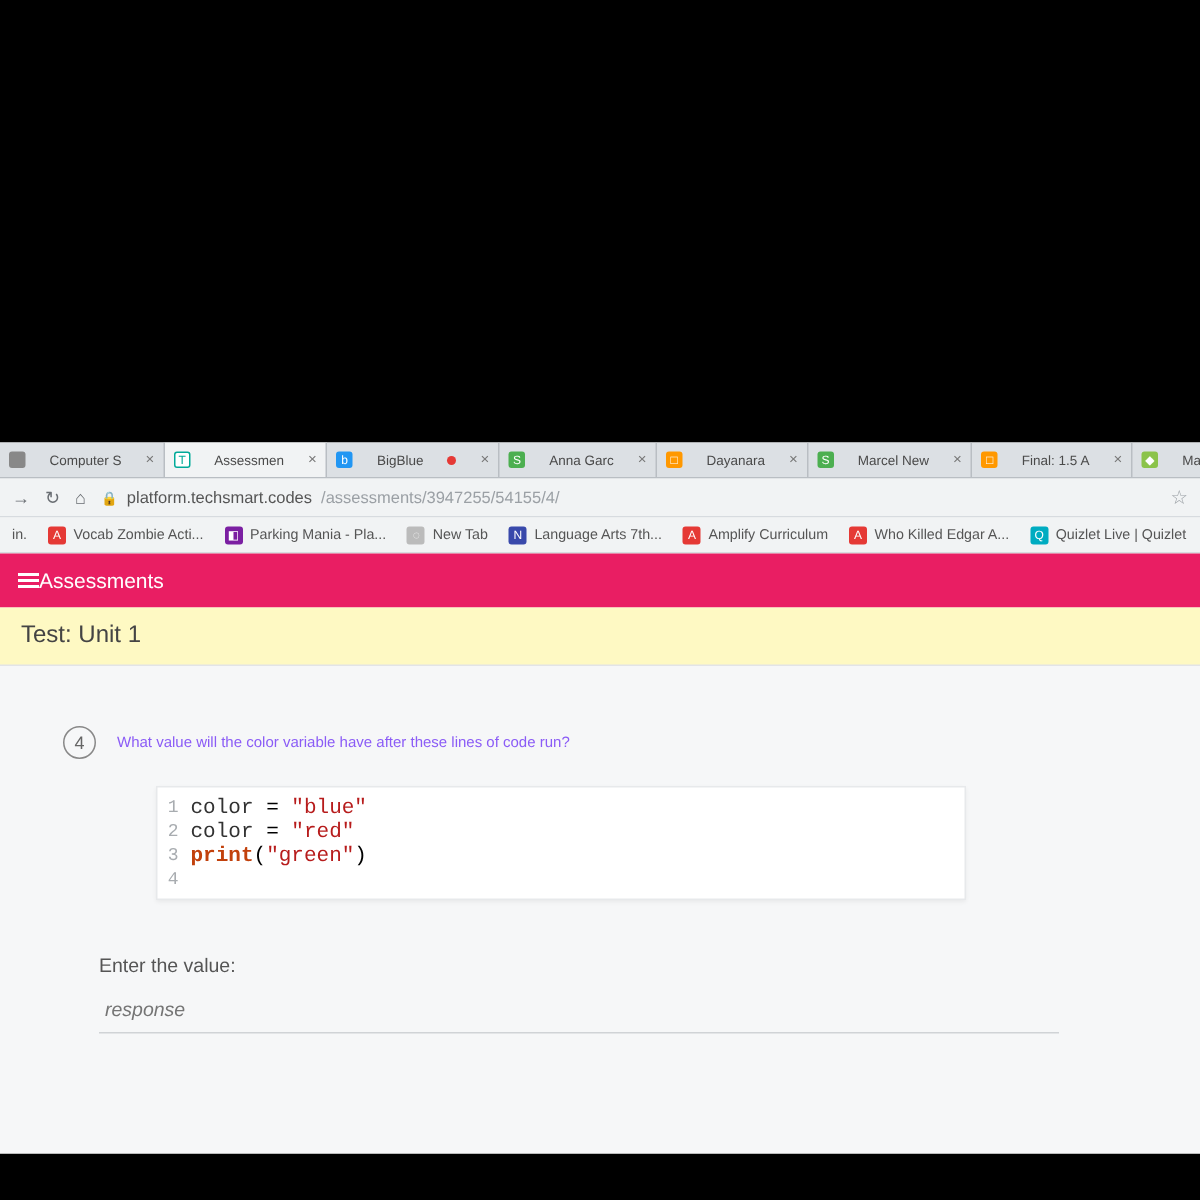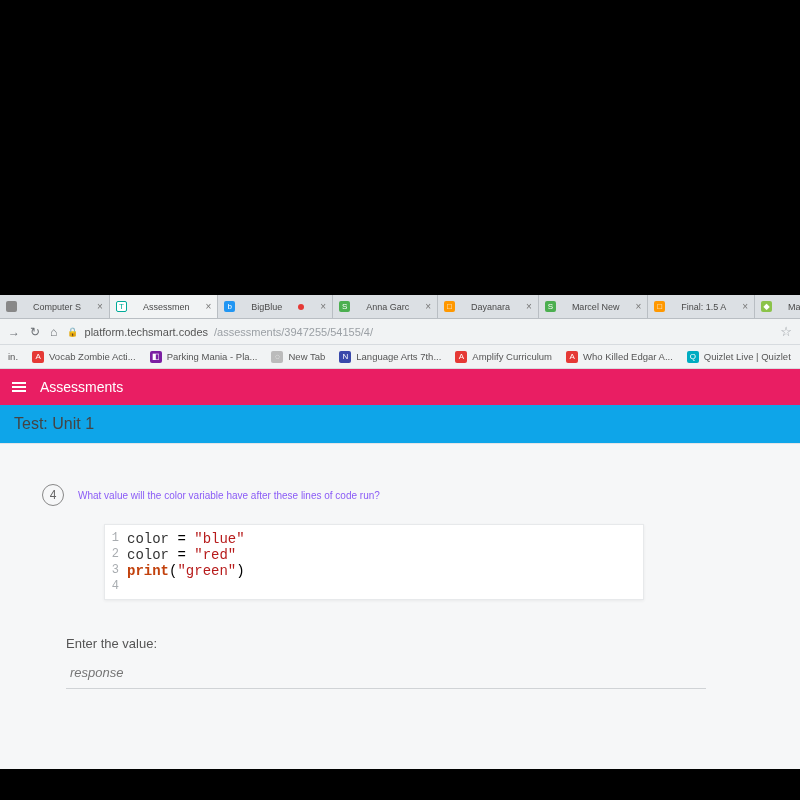--- a/index.html
+++ b/index.html
@@ -75,27 +75,26 @@
     }
     .bm { display:flex; gap:5px; }
     .bm .ico { width:12px; height:12px; border-radius:2px; display:inline-flex; align-items:center; justify-content:center; font-size:8px; color:#fff; }
     .app-banner {
       background: #e91e63;
       color: #fff;
       height: 17px;
       display: flex;
       align-items: center;
       padding: 18px 12px;
-      gap: 14px;
       font-size: 14px;
     }
     .hamburger { display:flex; flex-direction:column; gap:2px; }
     .hamburger span { display:block; width:14px; height:2px; background:#fff; }
     .subheader {
-      background: #0ea5e9;
+      background: #fef9c3;
       padding: 10px 14px;
       font-size: 16px;
       color: #444;
       border-bottom: 1px solid #e2e4e7;
     }
     .content {
       background: #f6f7f8;
       padding: 40px 18px 80px 18px;
     }
     .question-row {

